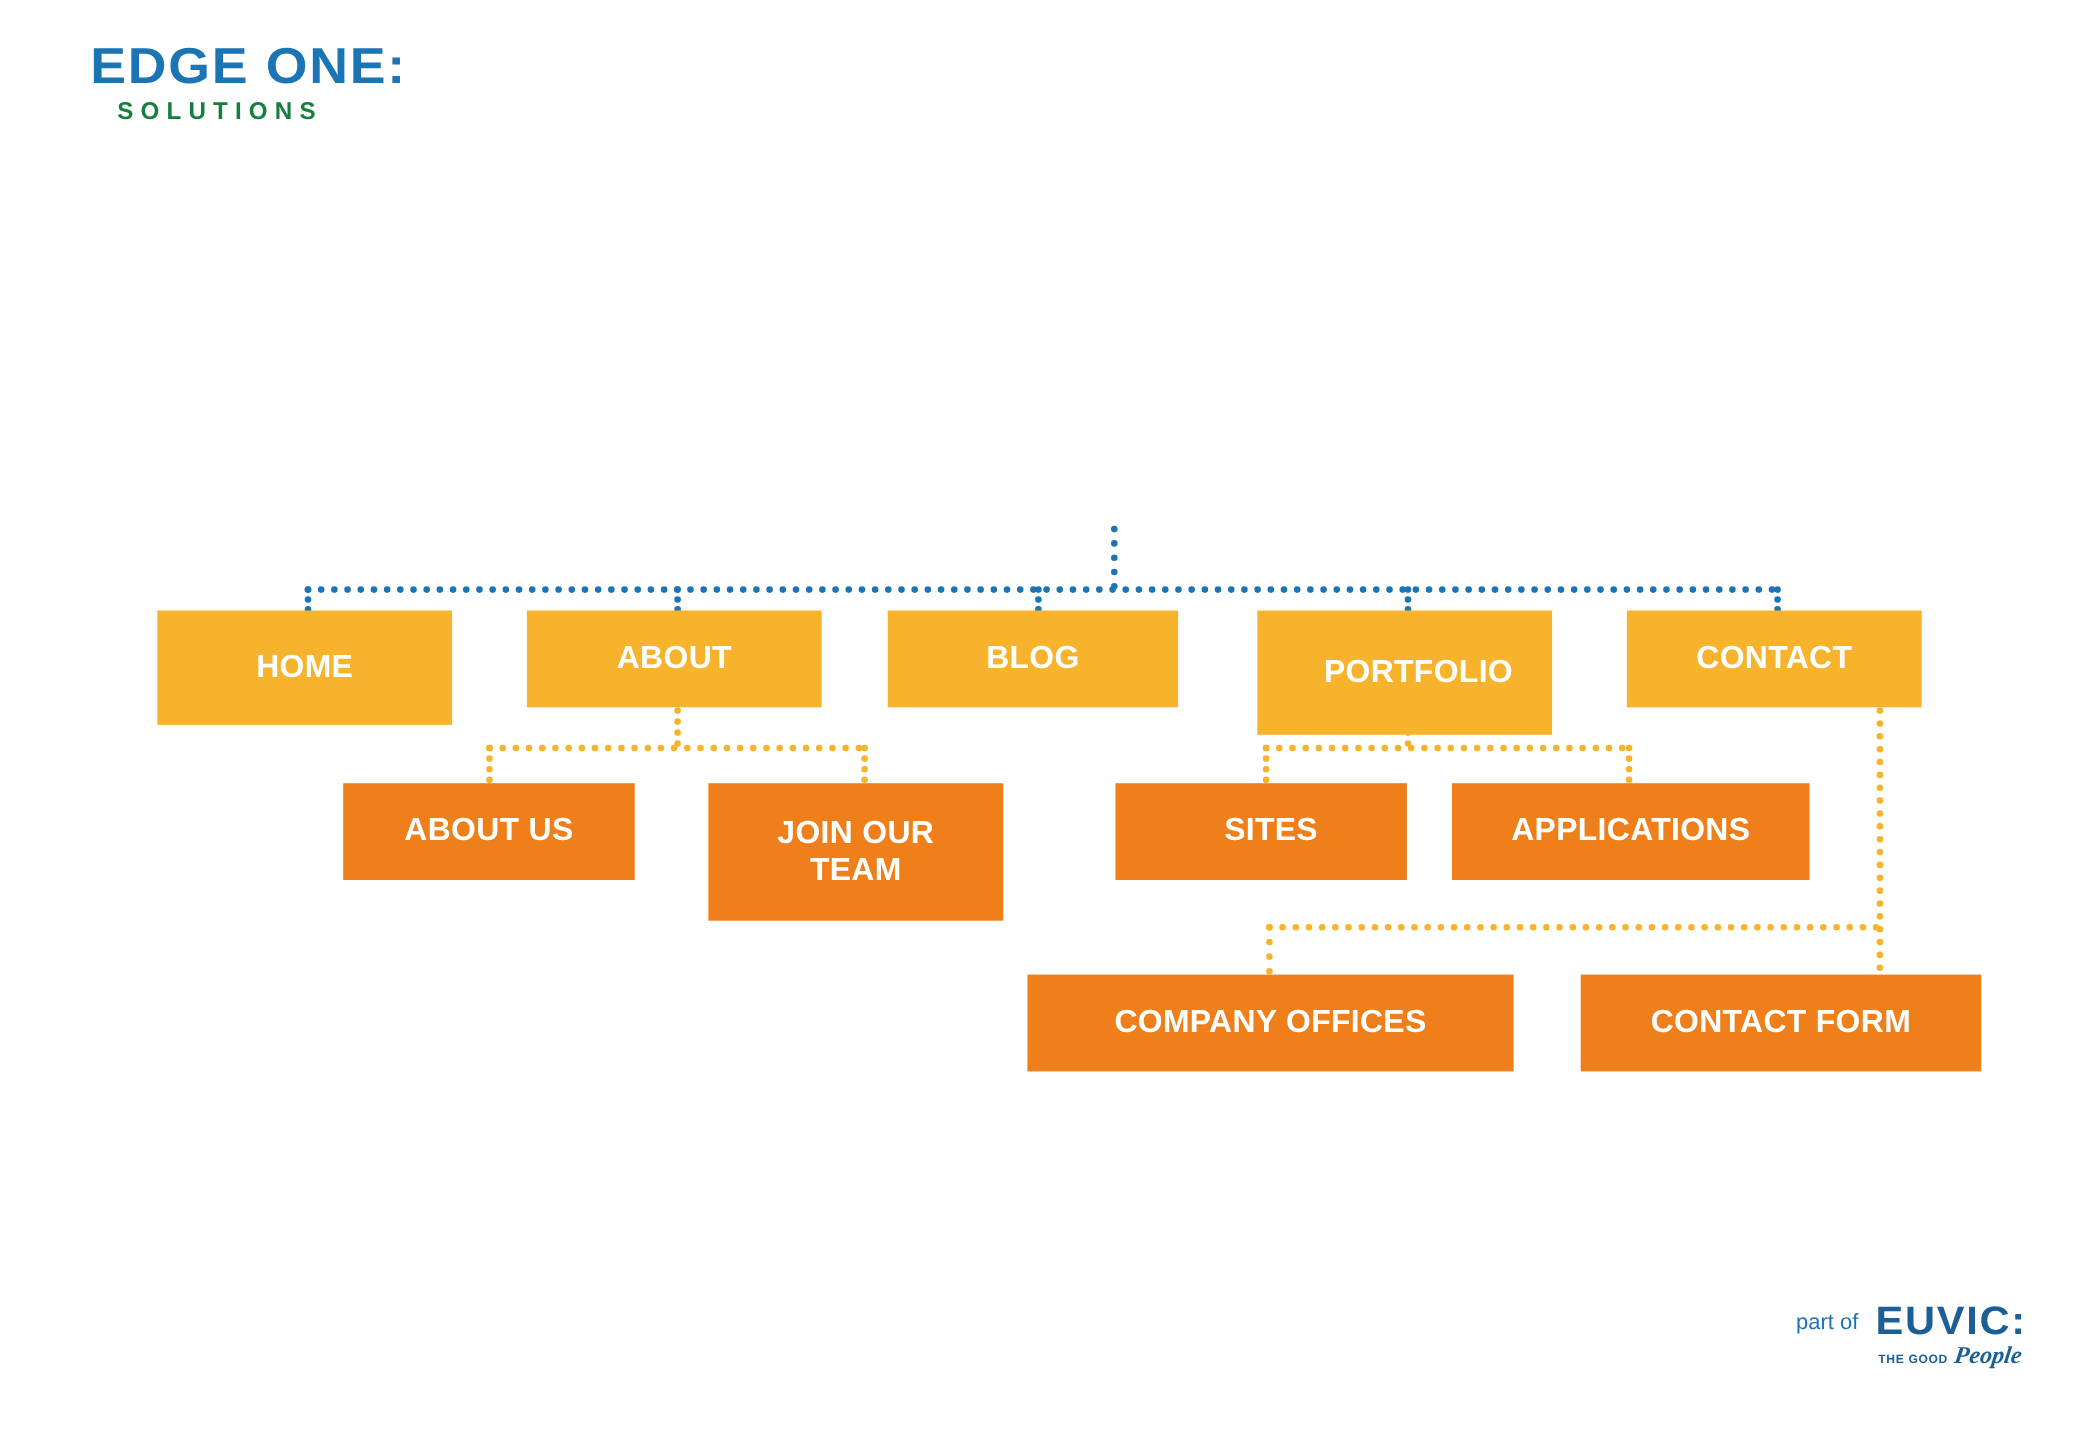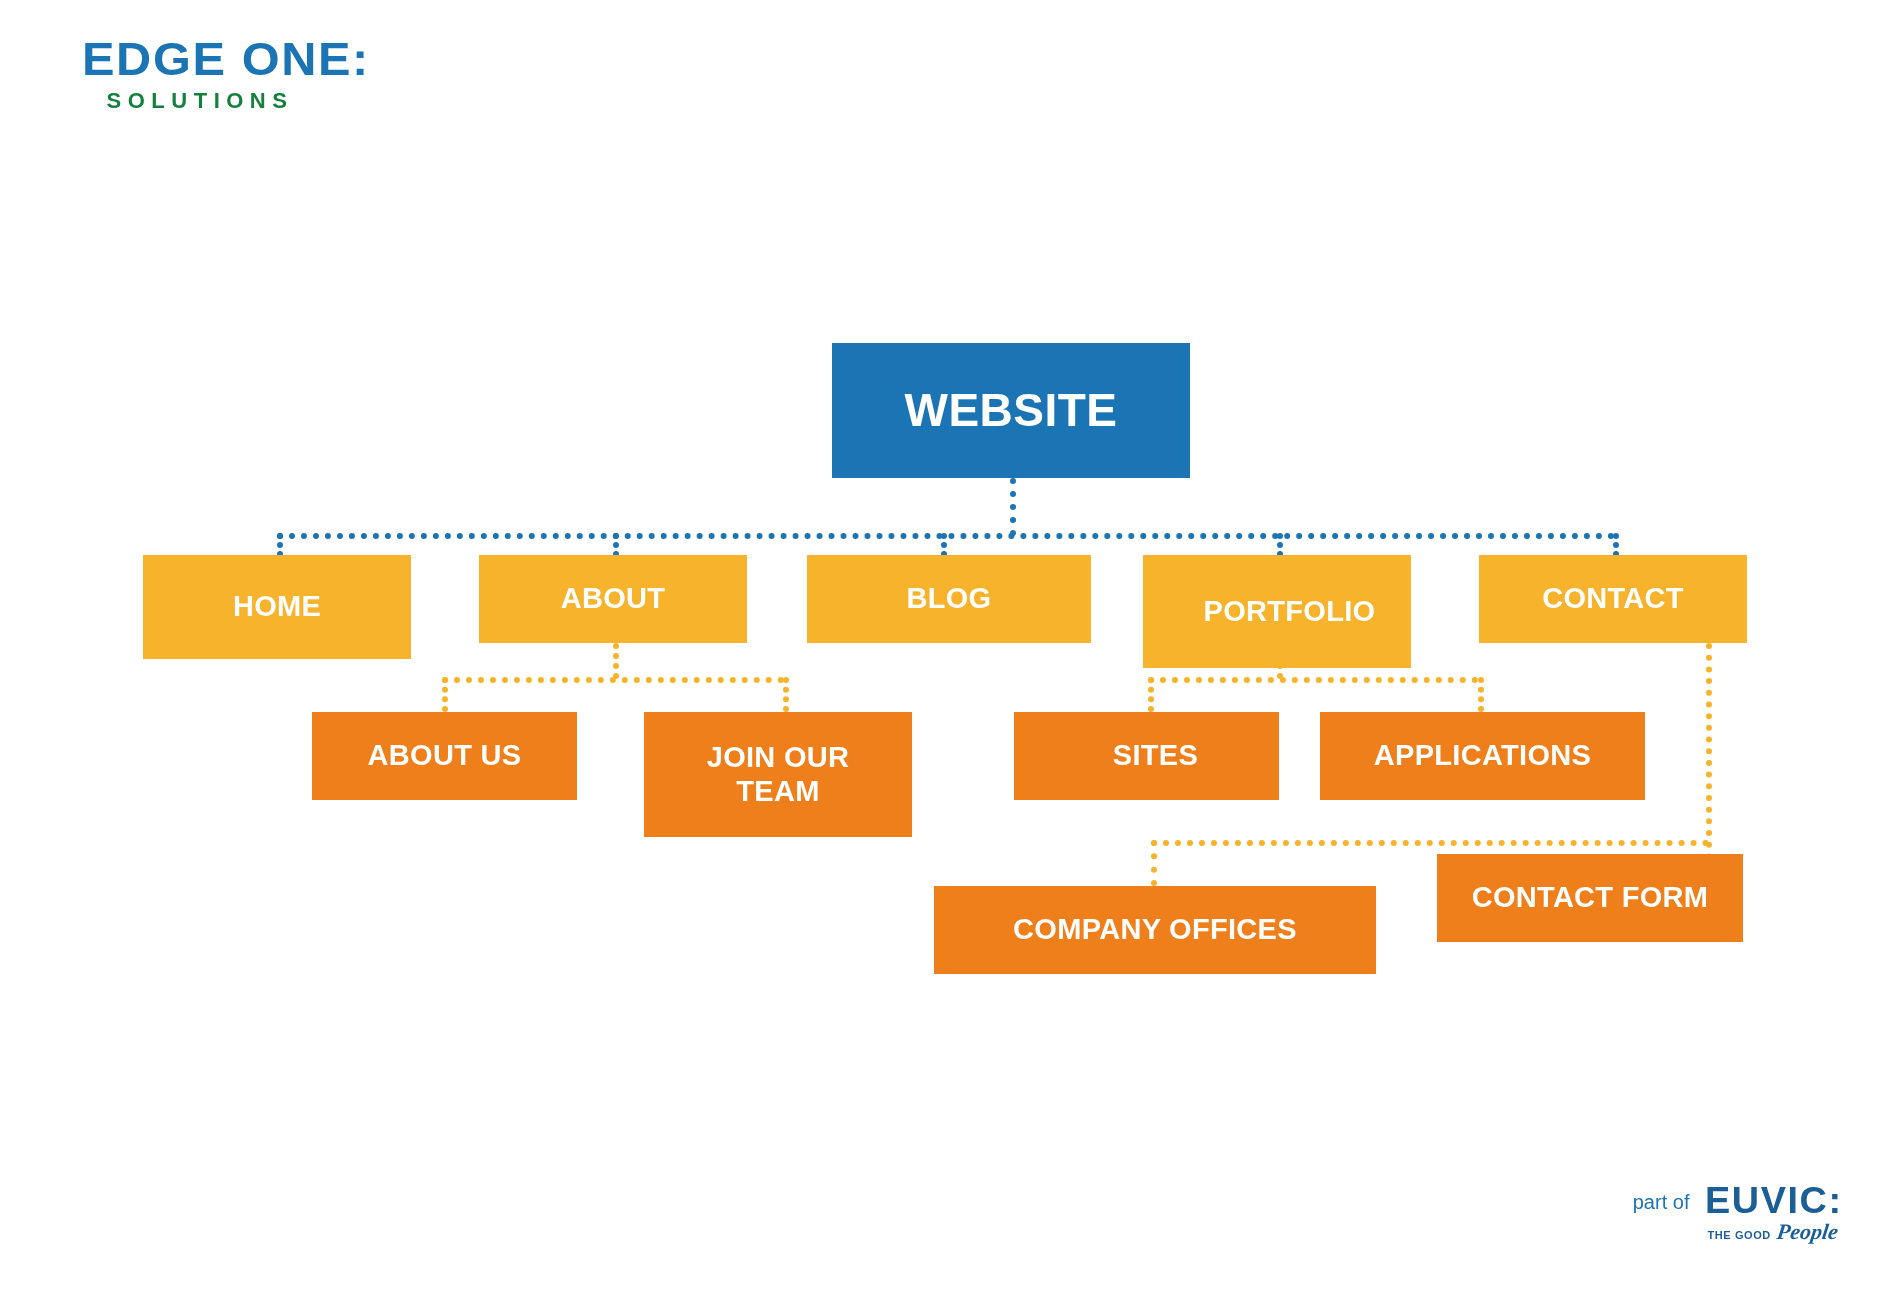--- a/index.html
+++ b/index.html
@@ -120,31 +120,28 @@
   <div class="conn v amber" style="left:1277px; top:643px; height:36px;"></div>
   <div class="conn h amber" style="left:1148px; top:677px; width:330px;"></div>
   <div class="conn v amber" style="left:1148px; top:677px; height:35px;"></div>
   <div class="conn v amber" style="left:1478px; top:677px; height:35px;"></div>
 
   <div class="conn v amber" style="left:1706px; top:643px; height:240px;"></div>
 
   <div class="conn h amber" style="left:1151px; top:840px; width:558px;"></div>
   <div class="conn v amber" style="left:1151px; top:840px; height:46px;"></div>
 
-  <div class="node root" style="left:832px; top:343px; width:358px; height:135px;">
-    <span class="lbl">WEBSITE</span>
-  </div>
 
   <div class="node lvl2" style="left:143px; top:555px; width:268px; height:104px;">
     <span class="lbl">HOME</span>
   </div>
   <div class="node lvl2" style="left:479px; top:555px; width:268px; height:88px;">
     <span class="lbl">ABOUT</span>
   </div>
-  <div class="node lvl2" style="left:807px; top:555px; width:284px; height:88px;">
+  <div class="node lvl2" style="left:807px; top:555px; width:264px; height:88px;">
     <span class="lbl">BLOG</span>
   </div>
   <div class="node lvl2" style="left:1143px; top:555px; width:268px; height:113px;padding-left:35px;">
     <span class="lbl">PORTFOLIO</span>
   </div>
   <div class="node lvl2" style="left:1479px; top:555px; width:268px; height:88px;">
     <span class="lbl">CONTACT</span>
   </div>
 
   <div class="node lvl3" style="left:312px; top:712px; width:265px; height:88px;">
@@ -156,21 +153,21 @@
   <div class="node lvl3" style="left:1014px; top:712px; width:265px; height:88px;padding-left:28px;">
     <span class="lbl">SITES</span>
   </div>
   <div class="node lvl3" style="left:1320px; top:712px; width:325px; height:88px;">
     <span class="lbl">APPLICATIONS</span>
   </div>
 
   <div class="node lvl3" style="left:934px; top:886px; width:442px; height:88px;">
     <span class="lbl">COMPANY OFFICES</span>
   </div>
-  <div class="node lvl3" style="left:1437px; top:854px; width:306px; height:88px;">
+  <div class="node lvl3" style="left:1437px; top:886px; width:364px; height:88px;">
     <span class="lbl">CONTACT FORM</span>
   </div>
 
   <div id="footer">
     <div class="partof">part of</div>
     <div class="euvic-block">
       <div class="euvic">EUVIC:</div>
       <div class="tagrow">
         <span class="tagsmall">THE GOOD</span>
         <span class="tagscript">People</span>

